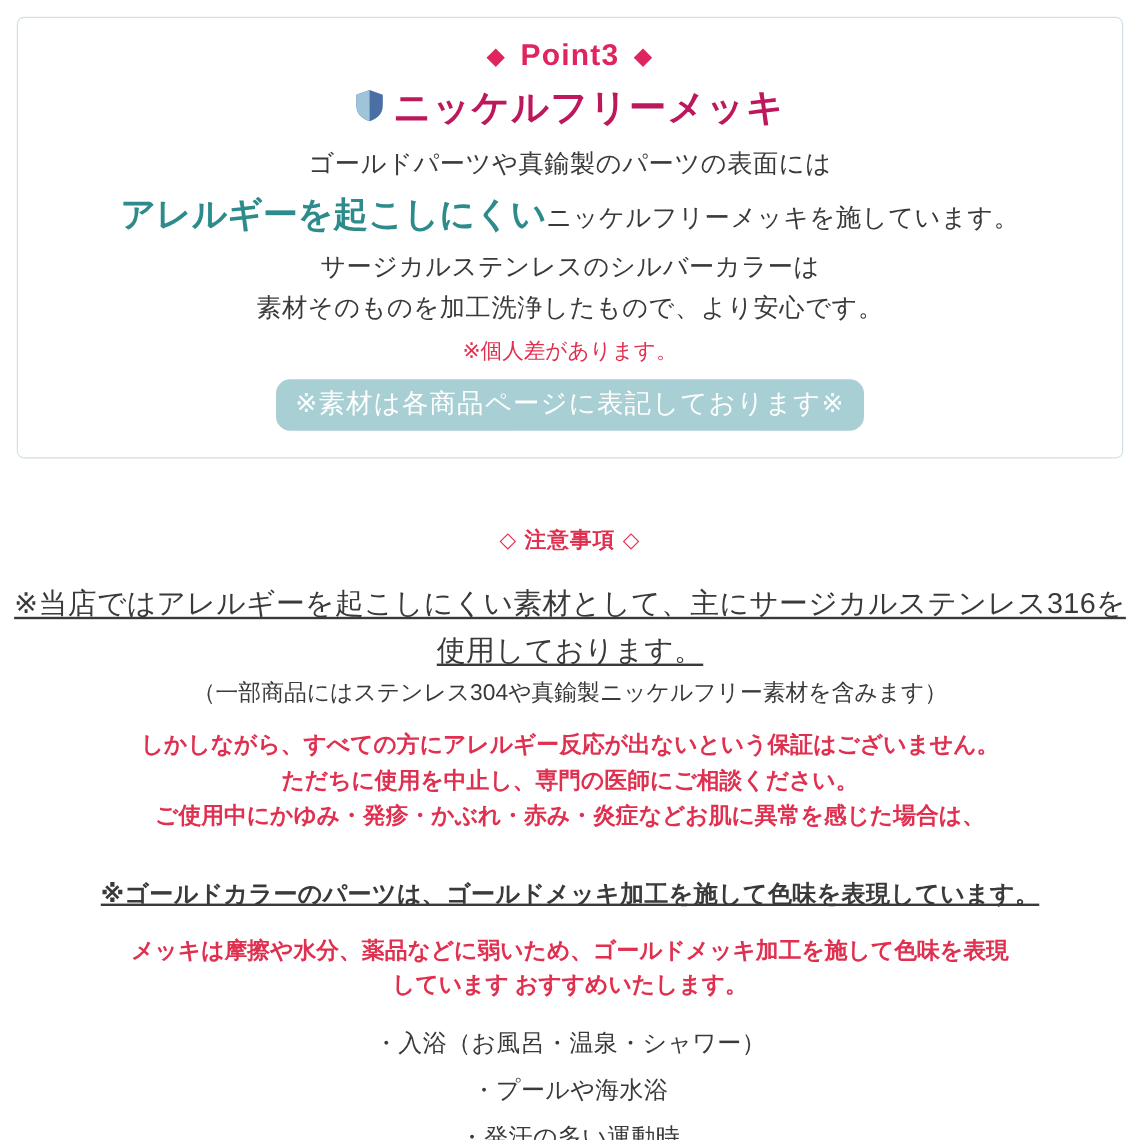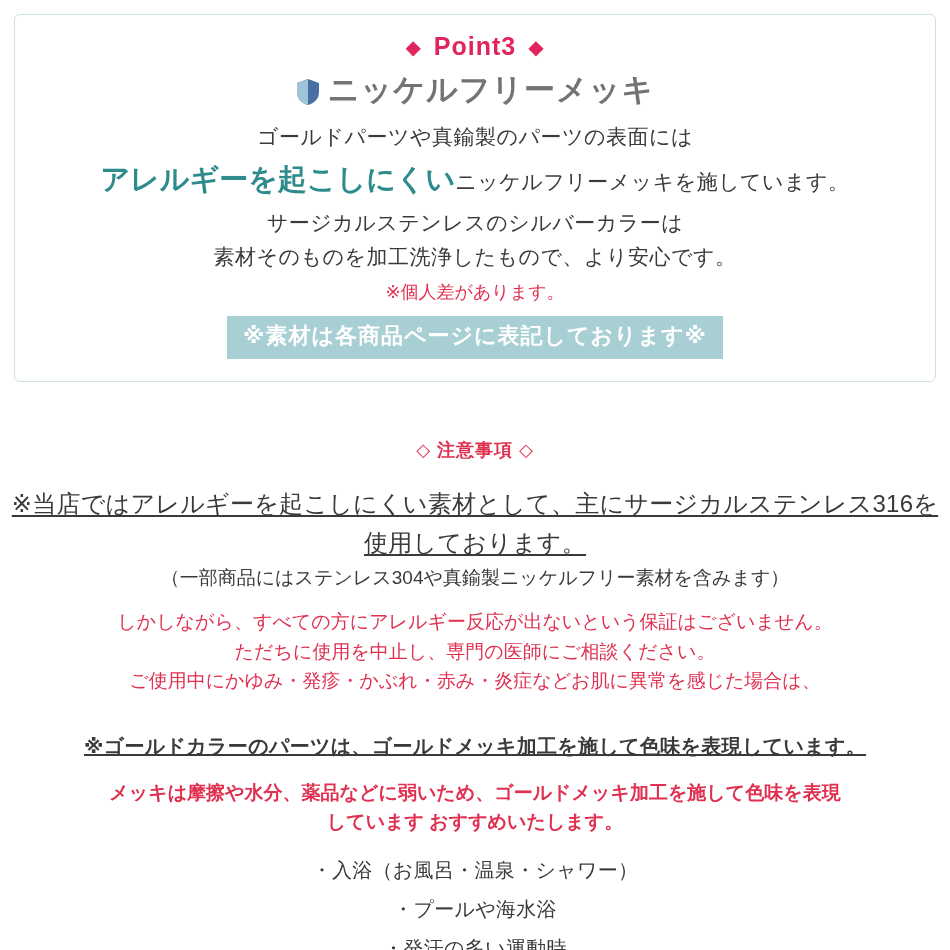--- a/index.html
+++ b/index.html
@@ -46,26 +46,25 @@
     gap: 12px;
   }
   .point-title .diamond {
     font-size: 20px;
     line-height: 1;
   }
 
   .point-heading {
     font-size: 31px;
     font-weight: bold;
-    color: #737373;
+    color: #be185d;
     letter-spacing: 1px;
     line-height: 1.2;
     margin-bottom: 12px;
     display: flex;
-    align-items: center;
     justify-content: center;
     gap: 8px;
   }
   .shield-icon {
     display: inline-block;
     width: 24px;
     height: 28px;
     flex: 0 0 auto;
     position: relative;
     top: 2px;
@@ -98,24 +97,24 @@
     margin-top: 6px;
     line-height: 1.5;
   }
 
   .material-badge {
     display: inline-block;
     margin-top: 10px;
     background: #a8cfd3;
     color: #ffffff;
     font-size: 22px;
-    font-weight: bold;
+    font-weight: normal;
     letter-spacing: 1px;
     padding: 7px 16px 9px 16px;
-    border-radius: 0;
+    border-radius: 12px;
     line-height: 1.2;
   }
 
   
   .notes {
     margin-top: 56px;
     padding: 0 8px;
     text-align: center;
   }
 
@@ -147,21 +146,21 @@
     color: #3a3a3a;
     font-size: 19px;
     line-height: 1.6;
   }
 
   .note-warn {
     color: #e03050;
     font-size: 19px;
     line-height: 1.55;
     margin-top: 14px;
-    font-weight: normal;
+    font-weight: bold;
   }
 
   .note-gold {
     margin-top: 34px;
     color: #3a3a3a;
     font-size: 20px;
     line-height: 1.6;
     letter-spacing: 0.3px;
     font-weight: bold;
   }

